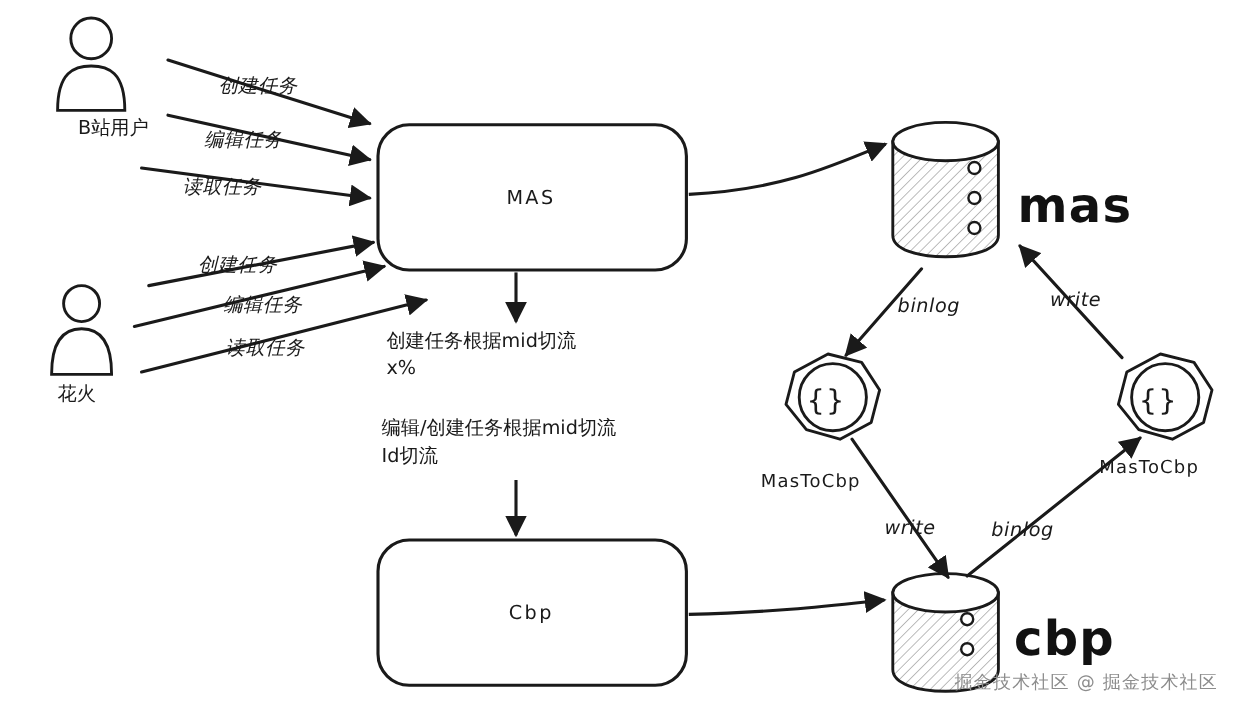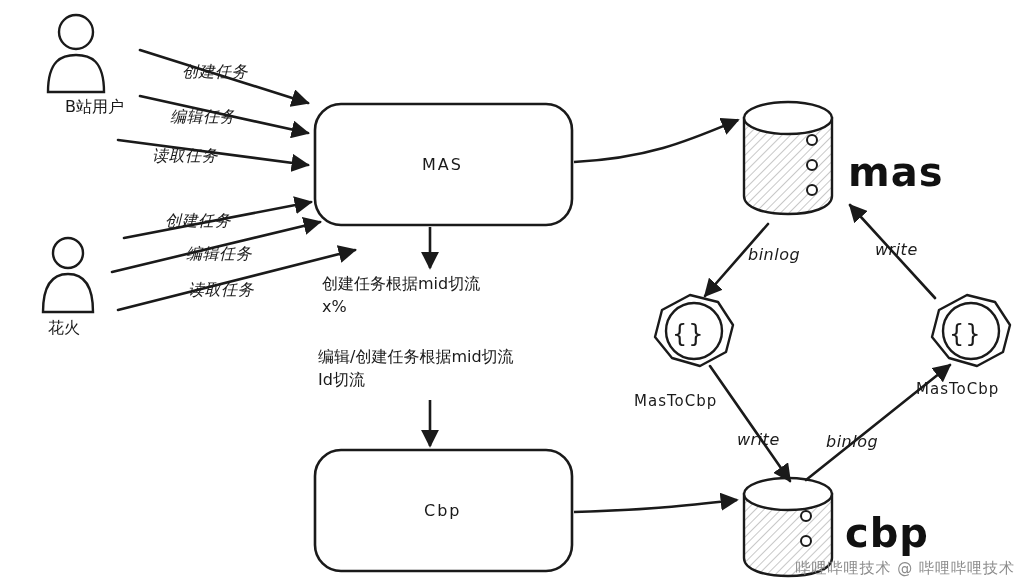--- a/index.html
+++ b/index.html
@@ -178,14 +178,14 @@
   <div class="lbl edge-label" style="left:875px; top:240px;">write</div>
   <div class="lbl edge-label" style="left:737px; top:430px;">write</div>
   <div class="lbl edge-label" style="left:826px; top:432px;">binlog</div>
 
   <div class="lbl" style="left:672px; top:319px; font-size:24px; letter-spacing:1px;">{}</div>
   <div class="lbl" style="left:949px; top:319px; font-size:24px; letter-spacing:1px;">{}</div>
 
   <div class="lbl worker-label" style="left:634px; top:392px;">MasToCbp</div>
   <div class="lbl worker-label" style="left:916px; top:380px;">MasToCbp</div>
 
-  <div class="watermark">哔哩哔哩技术 @ 哔哩哔哩技术</div>
+  <div class="watermark">掘金技术社区 @ 掘金技术社区</div>
 </div>
 
 </body></html>

